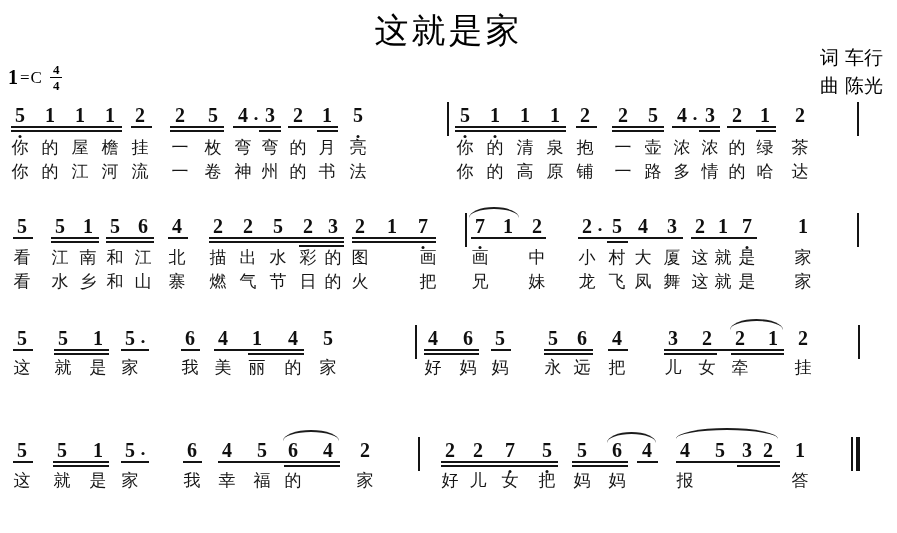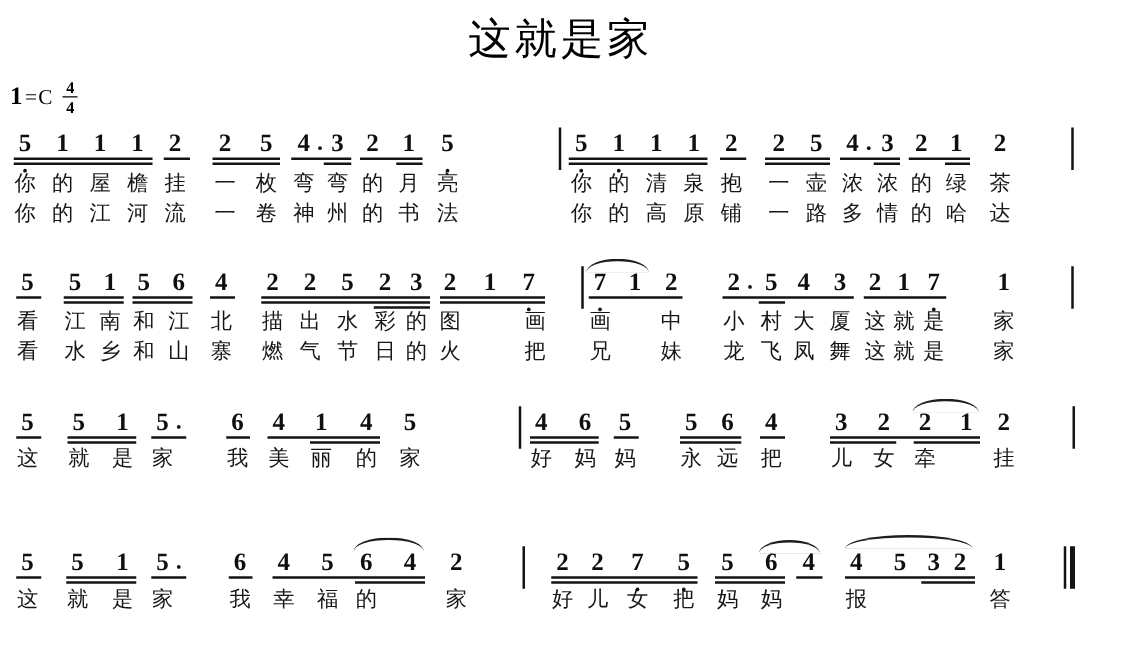--- a/index.html
+++ b/index.html
@@ -30,20 +30,24 @@
   .wm .site{color:#59564f;}
   .wm .url{color:#b5452f;margin-left:7px;}
 </style>
 </head>
 <body>
 
 <div class="sheet">
 
   <div class="title">这就是家</div>
 
+  <div class="credits">
+    <div>词 车行</div>
+    <div>曲 陈光</div>
+  </div>
 
   <div class="keysig">
     <span class="tonic">1</span>
     <span class="rest">=C</span>
     <span class="frac">
       <span class="ft">4</span>
       <span class="fb">4</span>
     </span>
   </div>
 

